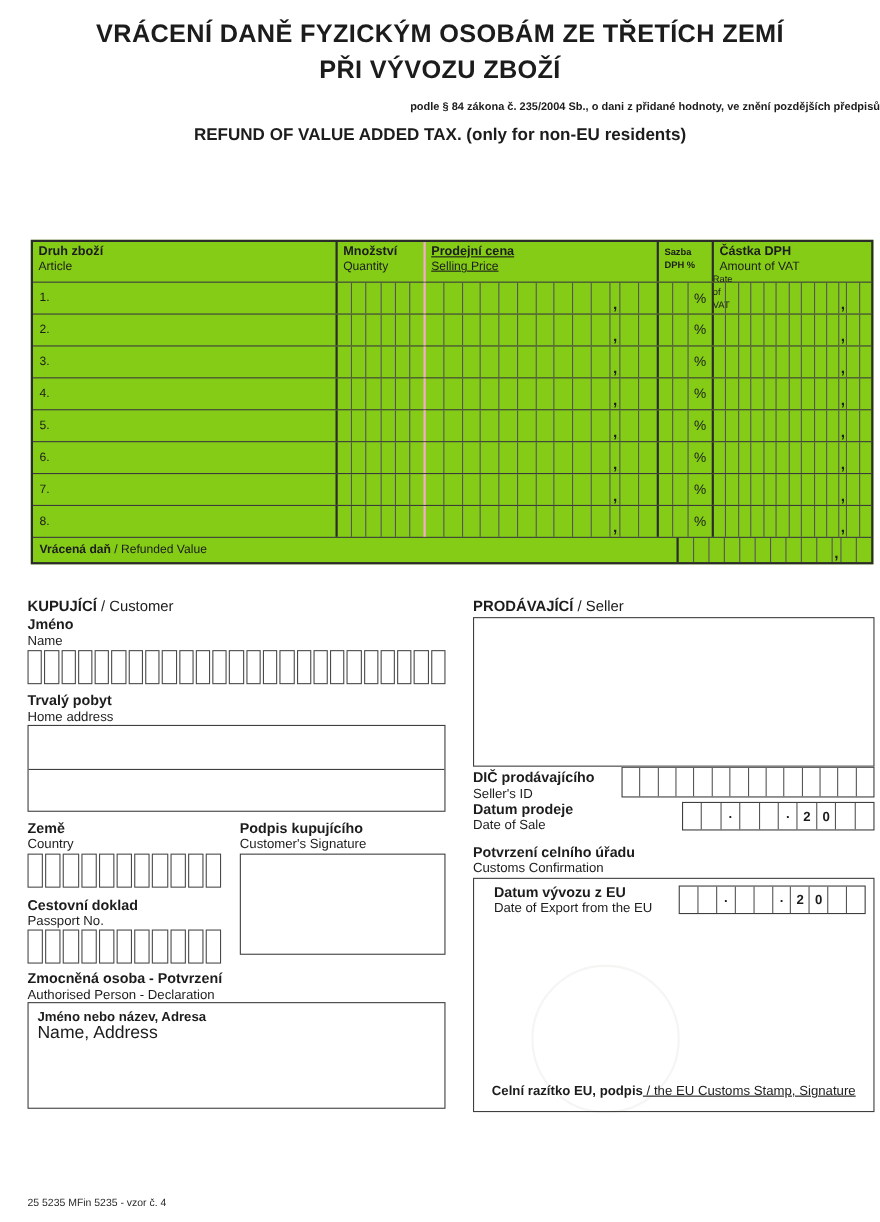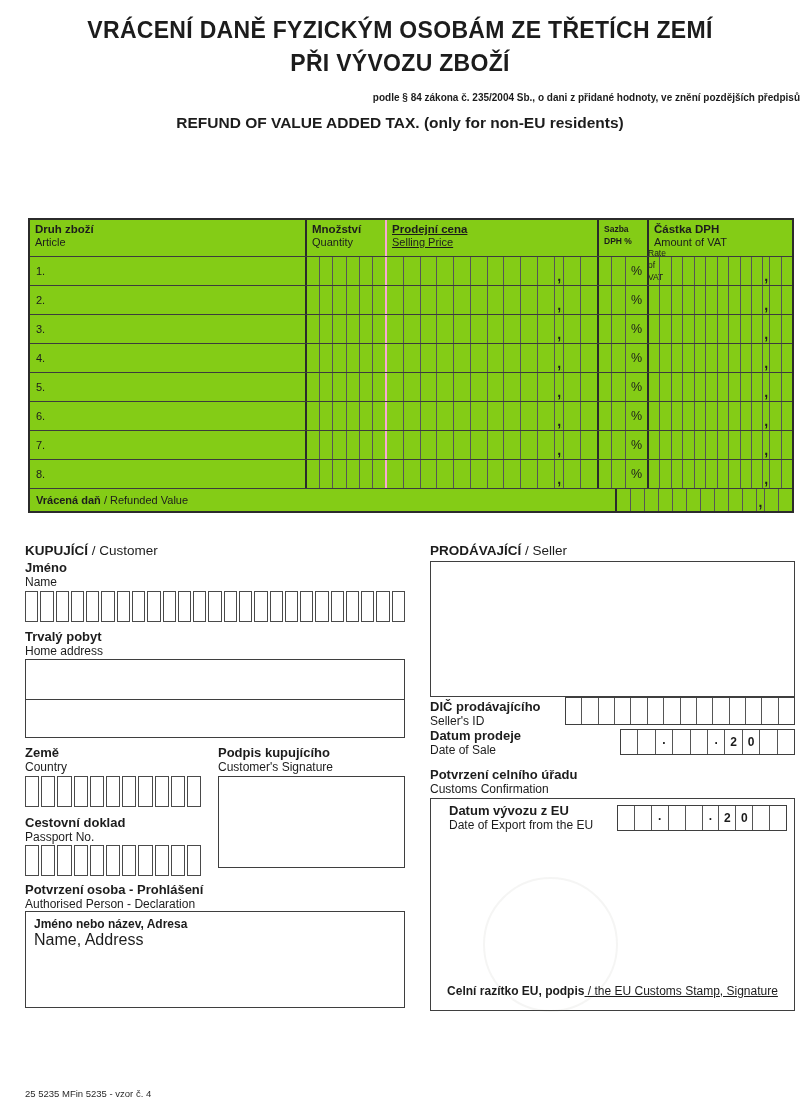--- a/index.html
+++ b/index.html
@@ -589,21 +589,21 @@
       <div class="cell"></div>
       <div class="cell"></div>
       <div class="cell"></div>
       <div class="cell"></div>
       <div class="cell"></div>
       <div class="cell"></div>
       <div class="cell"></div>
     </div>
 
   <div class="abs lbl" style="left:25px; top:883px;">
-    <span class="cs">Potvrzení osoba - Prohlášení</span>
+    <span class="cs">Zmocněná osoba - Potvrzení</span>
     <span class="en">Authorised Person - Declaration</span>
   </div>
   <div class="abs boxfield" style="left:25px; top:911px; width:380px; height:97px;">
     <div class="decl-inner">
       <span class="cs">Jméno nebo název, Adresa</span>
       <span class="en">Name, Address</span>
     </div>
   </div>
 
   <div class="abs sec-title" style="left:430px; top:543px;">

